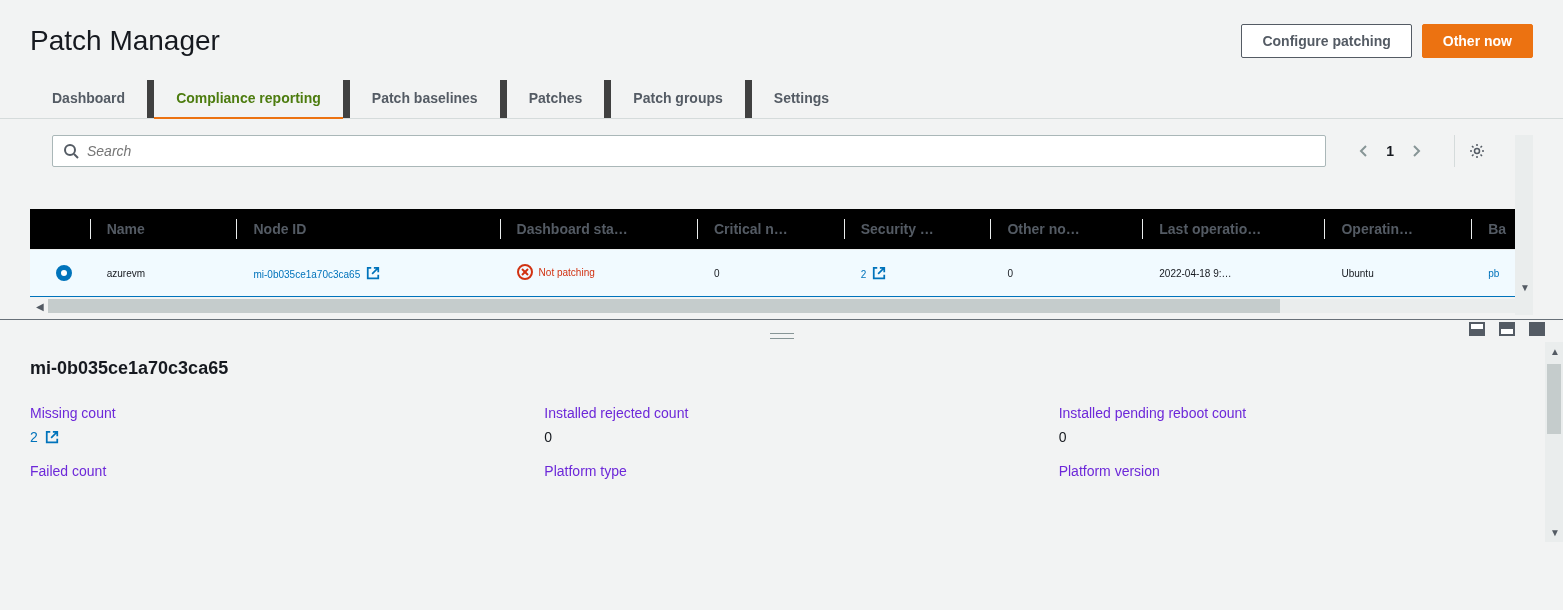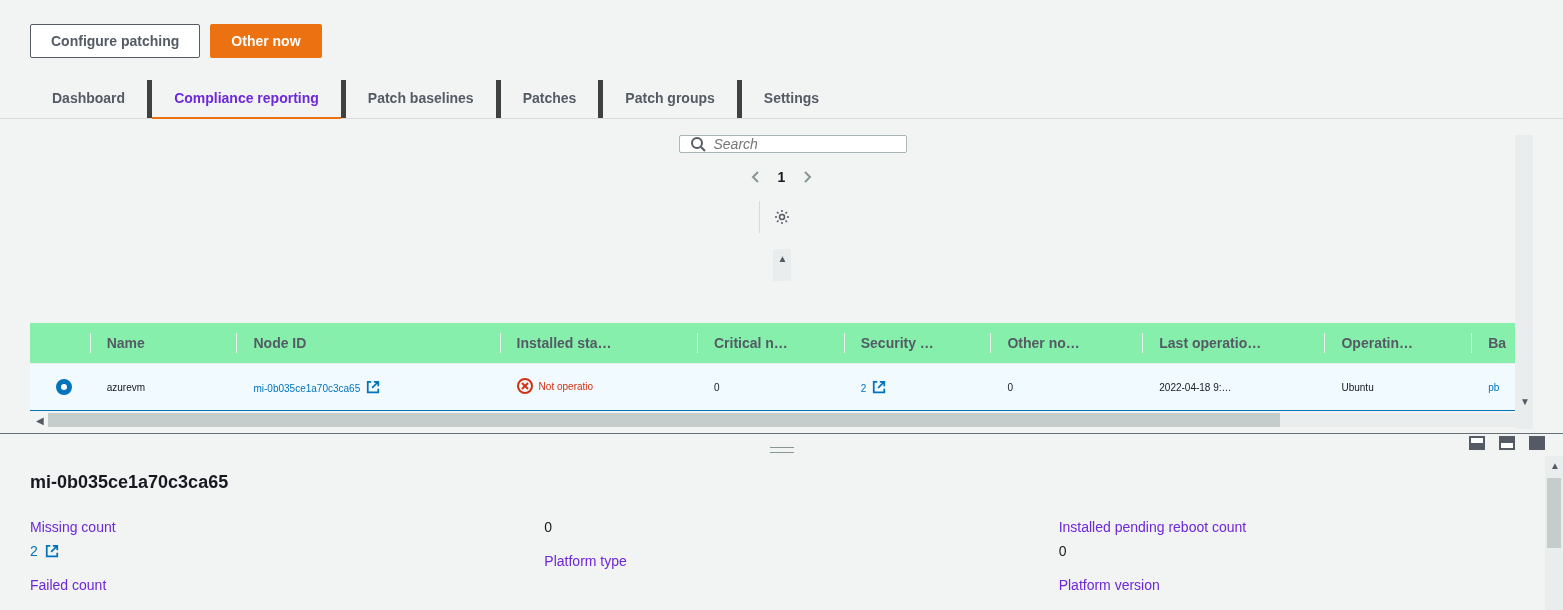--- a/index.html
+++ b/index.html
@@ -55,47 +55,46 @@
       padding: 22px 30px 0 30px;
       border-bottom: 1px solid #d5dbdb;
       gap: 0;
     }
     .tab {
       padding: 10px 22px 12px 22px;
       font-size: 14px;
       font-weight: 700;
       color: #545b64;
       cursor: pointer;
-      border-right: 5px solid #404040;
+      border-right: 7px solid #404040;
       position: relative;
     }
     .tab:last-child {
       border-right: none;
     }
     .tab.active {
-      color: #6d28d9;
+      color: #4d7c0f;
     }
     .tab.active::after {
       content: "";
       position: absolute;
       bottom: -1px;
       left: 0;
       right: 0;
       height: 2px;
       background: #ec7211;
     }
     .content-area {
       margin: 16px 30px 0 30px;
       position: relative;
     }
     .toolbar-row {
       display: flex;
       align-items: center;
       gap: 16px;
-      flex-direction: column;
     }
     .search-wrap {
       flex: 1;
       position: relative;
       border: 1px solid #aab7b8;
       border-radius: 2px;
       background: #fff;
       height: 32px;
       display: flex;
       align-items: center;
@@ -159,21 +158,21 @@
       position: absolute;
       right: 3px;
       font-size: 10px;
       color: #545b64;
       cursor: pointer;
     }
     .gutter-arrow.up { top: 4px; }
 
     .table-wrap {
       margin-top: 42px;
-      background: #86efac;
+      background: #000000;
       overflow: hidden;
       position: relative;
     }
     table {
       width: 100%;
       border-collapse: collapse;
       table-layout: fixed;
     }
     th {
       text-align: left;
@@ -385,20 +384,21 @@
       height: 70px;
       background: #c5cccc;
     }
     .details-scrollbar .gutter-arrow.up { top: 4px; }
     .details-scrollbar .gutter-arrow.down { bottom: 4px; }
   </style>
 </head>
 <body>
 
 <div class="header-row">
+  <h1 class="page-title">Patch Manager</h1>
   <div class="header-buttons">
     <button class="btn btn-secondary">Configure patching</button>
     <button class="btn btn-primary">Other now</button>
   </div>
 </div>
 
 <div class="tabs-row">
   <div class="tab">Dashboard</div>
   <div class="tab active">Compliance reporting</div>
   <div class="tab">Patch baselines</div>
@@ -448,21 +448,21 @@
           <col class="col-other">
           <col class="col-lastop">
         <col class="col-os">
           <col class="col-baseline">
       </colgroup>
       <thead>
         <tr>
           <th></th>
           <th>Name</th>
           <th>Node ID</th>
-          <th>Installed sta…</th>
+          <th>Dashboard sta…</th>
           <th>Critical n…</th>
           <th>Security …</th>
           <th>Other no…</th>
           <th>Last operatio…</th>
           <th>Operatin…</th>
           <th>Ba</th>
         </tr>
       </thead>
       <tbody>
         <tr class="data-row">
@@ -476,21 +476,21 @@
                   <path d="M6 2H2v12h12v-4M9 2h5v5M14 2L7 9"></path>
                 </svg></span>
           </td>
           <td>
             <span class="not-compliant">
               <svg class="error-icon-svg" viewBox="0 0 16 16">
                   <circle cx="8" cy="8" r="7" fill="none" stroke="#d13212" stroke-width="2"></circle>
                   <line x1="5" y1="5" x2="11" y2="11" stroke="#d13212" stroke-width="2"></line>
                   <line x1="11" y1="5" x2="5" y2="11" stroke="#d13212" stroke-width="2"></line>
                 </svg>
-              <span>Not operatio</span>
+              <span>Not patching</span>
             </span>
           </td>
           <td>0</td>
           <td>
             <span class="link">2</span>
             <span class="ext-icon"><svg viewBox="0 0 16 16" stroke-width="2">
                   <path d="M6 2H2v12h12v-4M9 2h5v5M14 2L7 9"></path>
                 </svg></span>
           </td>
           <td>0</td>
@@ -531,20 +531,21 @@
       <div class="detail-label">Missing count</div>
       <div class="detail-value link">
         <span>2</span>
         <span class="ext-icon"><svg viewBox="0 0 16 16" stroke-width="2">
               <path d="M6 2H2v12h12v-4M9 2h5v5M14 2L7 9"></path>
             </svg></span>
       </div>
       <div class="detail-label">Failed count</div>
     </div>
     <div class="detail-item">
+      <div class="detail-label">Installed rejected count</div>
       <div class="detail-value">0</div>
       <div class="detail-label">Platform type</div>
     </div>
     <div class="detail-item">
       <div class="detail-label">Installed pending reboot count</div>
       <div class="detail-value">0</div>
       <div class="detail-label">Platform version</div>
     </div>
   </div>
   <div class="details-scrollbar">

